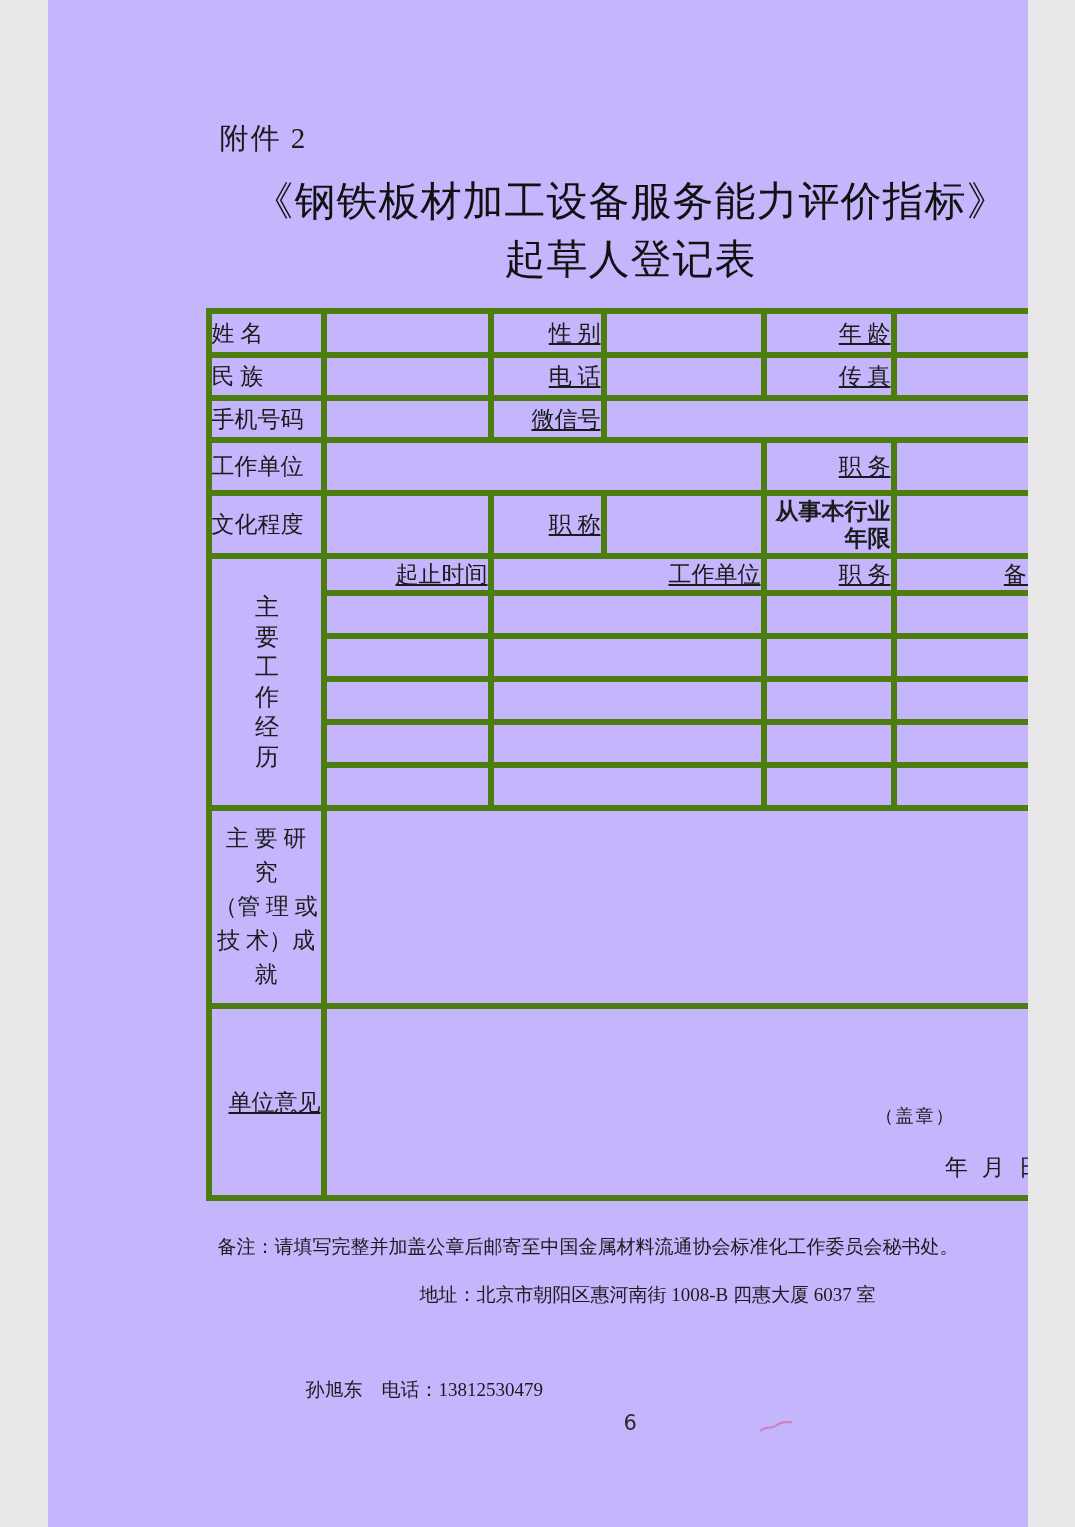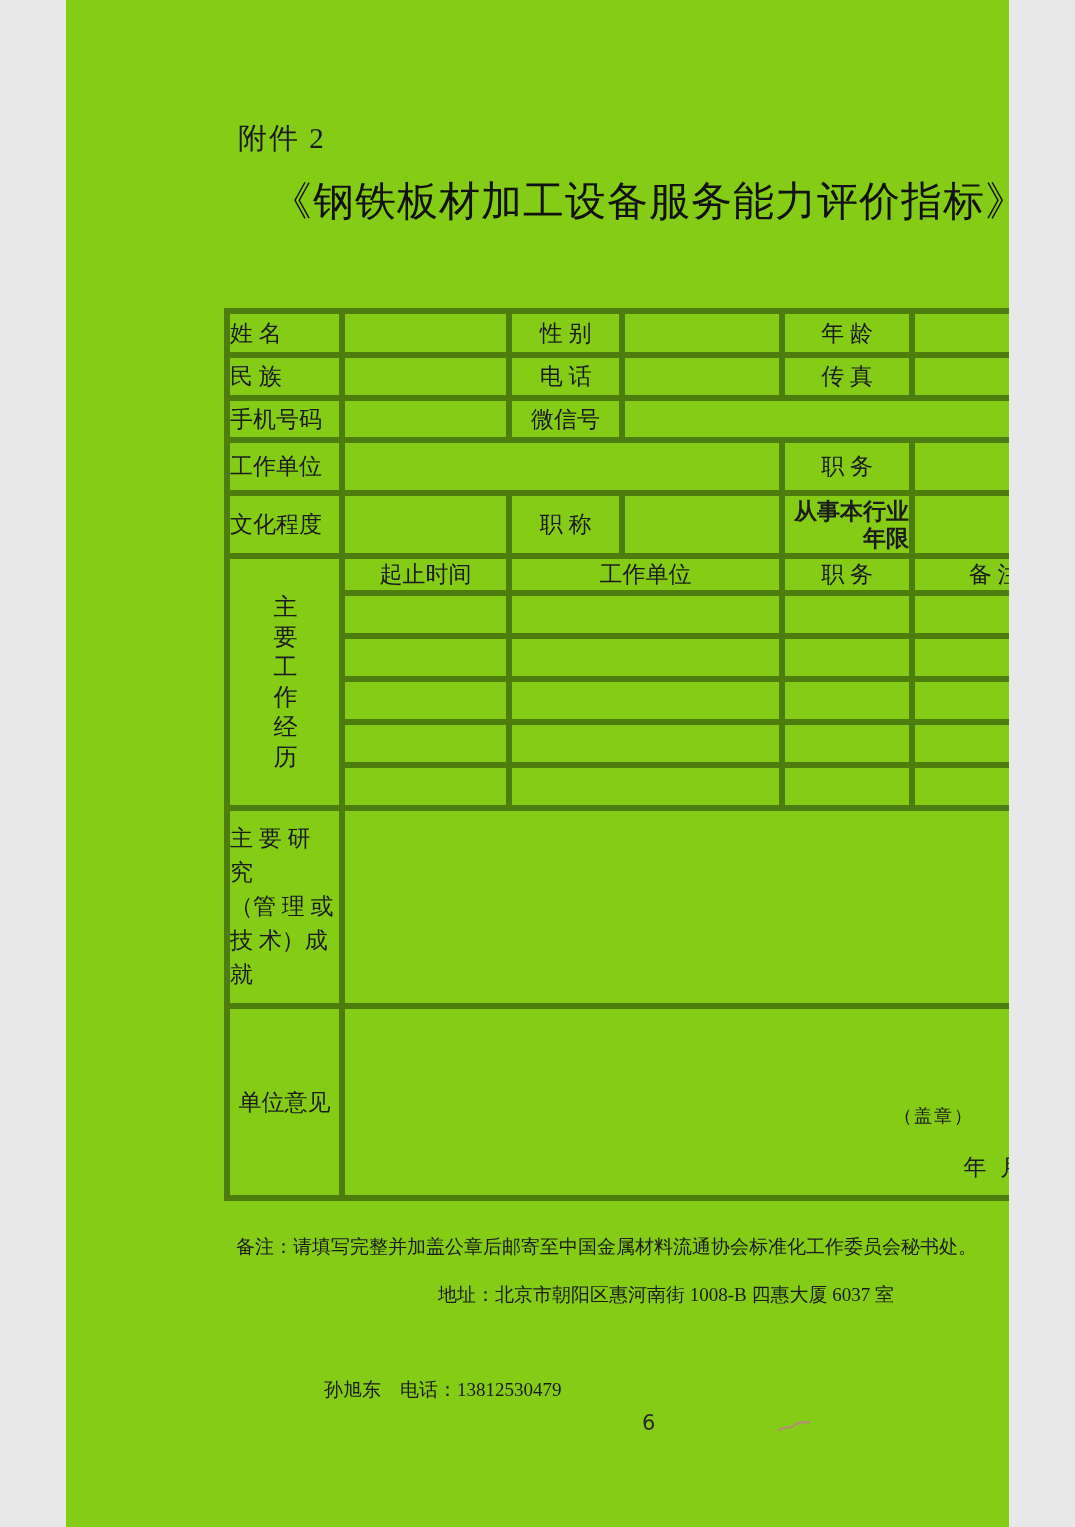--- a/index.html
+++ b/index.html
@@ -1,20 +1,21 @@
 <!DOCTYPE html>
 <html><head>
 <meta charset="utf-8">
 <style>
   html,body { margin:0; padding:0; background:#e8e8e8; }
   .page {
     position:relative; width:943px; height:1527px;
-    background:#84cc16; margin:0 auto; overflow:hidden;
+    background:#c4b5fd; margin:0 auto; overflow:hidden;
     font-family:"Liberation Serif","DejaVu Serif",serif;
     color:#1b1b1b;
+    padding-left:37px;
   }
   .attachment {
     position:absolute; left:172px; top:119px;
     font-size:29px; letter-spacing:2px;
   }
   .title1, .title2 {
     position:absolute; left:158px; width:850px; text-align:center;
     font-family:"Liberation Sans","DejaVu Sans",sans-serif;
     font-weight:normal; font-size:41px; letter-spacing:1px; color:#111;
   }
@@ -25,29 +26,29 @@
     position:absolute; left:158px; top:308px;
     width:850px; border-collapse:collapse; table-layout:fixed;
     border:3px solid #333;
   }
   table.reg td {
     border:6px solid #4d7c0f;
     font-size:23px; vertical-align:middle;
     padding:0; overflow:hidden;
   }
   td.lab { padding-left:9px; text-align:left; }
-  td.cen { text-align:center; }
+  td.cen { text-align:right;text-decoration:underline; }
   td.small2 { font-size:21px; line-height:27px; text-align:right; white-space:pre-line;font-weight:bold; }
   td.vlab { text-align:center; }
   .vtext {
     width:26px; margin:0 auto; word-break:break-all;
     line-height:30px; font-size:24px; text-align:right;
   }
   td.research-lab {
-    font-size:21px; line-height:34px; 
+    font-size:21px; line-height:34px; text-align:center;
     white-space:pre-line; padding:0 2px;
   }
   td.opinion-cell { position:relative; }
   .stamp {
     position:absolute; right:100px; top:95px;
     font-size:18px; letter-spacing:2px;
   }
   .dateline {
     position:absolute; right:10px; bottom:12px;
     font-size:23px; letter-spacing:4px;
@@ -67,20 +68,21 @@
   }
   .artifact { position:absolute; left:710px; top:1418px; }
 </style>
 </head>
 <body>
 
 <div class="page">
 
   <div class="attachment">附件 2</div>
   <div class="title1">《钢铁板材加工设备服务能力评价指标》</div>
+  <div class="title2">起草人登记表</div>
 
   <table class="reg">
     <colgroup>
       <col style="width:115px">
         <col style="width:167px">
         <col style="width:113px">
       <col style="width:160px">
         <col style="width:130px">
         <col style="width:165px">
     </colgroup>

